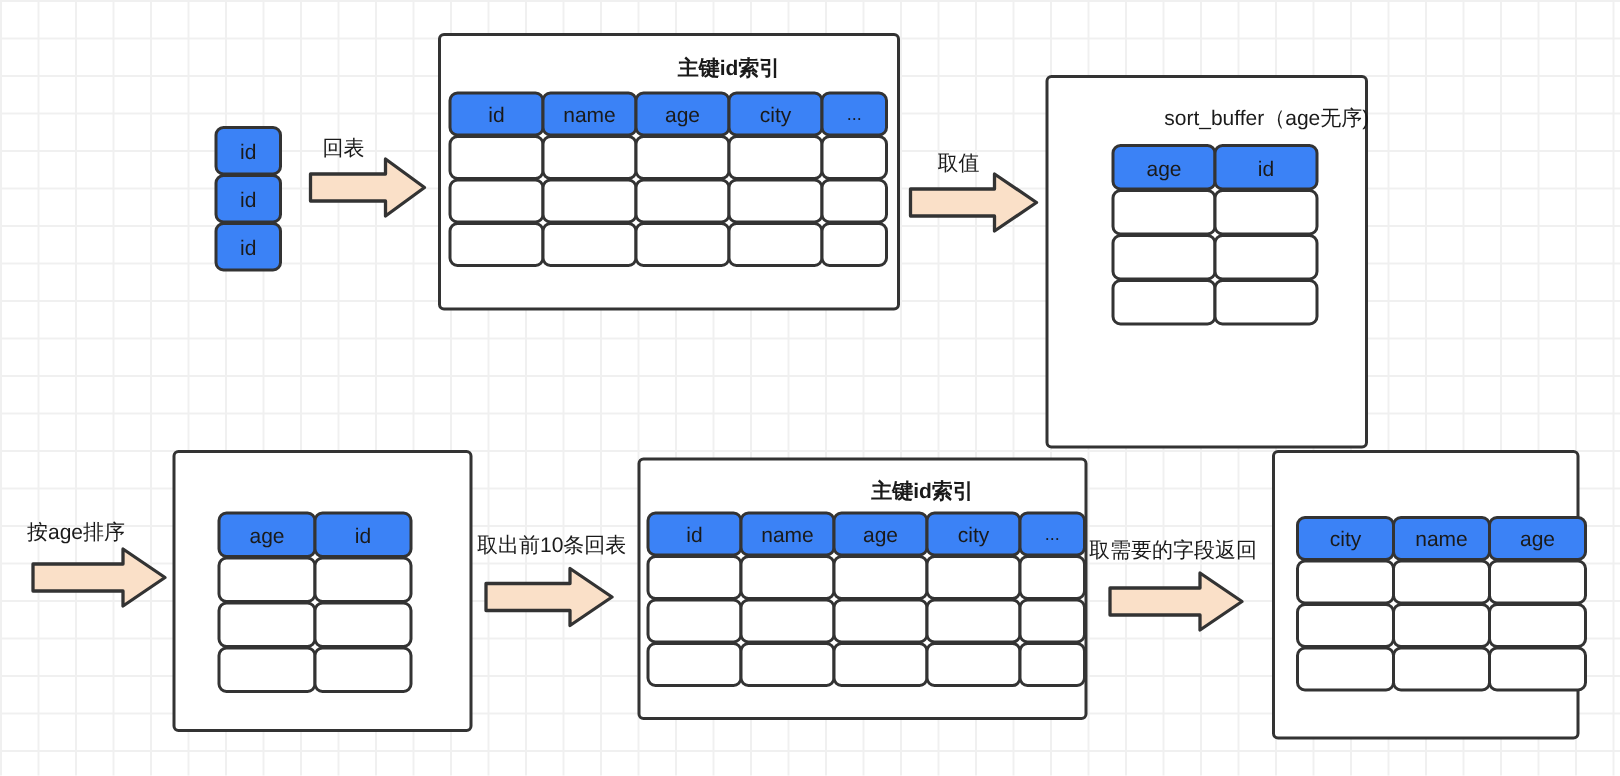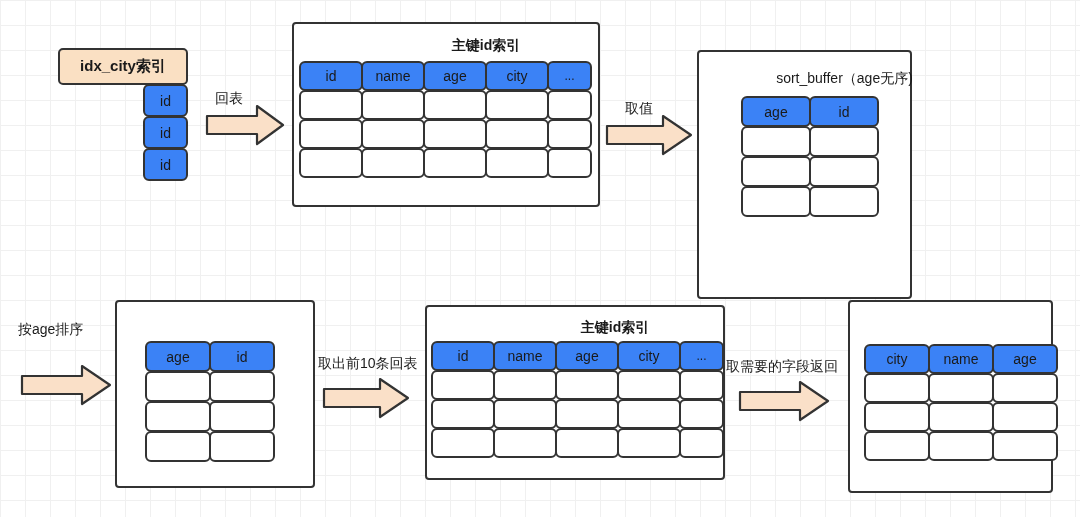--- a/index.html
+++ b/index.html
@@ -97,21 +97,20 @@
     white-space: nowrap;
     letter-spacing: 1px;
   }
 </style>
 </head>
 <body>
 
 <div id="canvas">
 
   <div class="abs" style="left:58px; top:48px; width:130px; height:135px;">
-    <div class="idx-banner" style="position:absolute; left:0; top:0; width:130px; height:37px;">idx_city索引</div>
     <div class="cell head" style="position:absolute; left:85px; top:36px; width:45px; height:33px;">id</div>
     <div class="cell head" style="position:absolute; left:85px; top:68px; width:45px; height:33px;">id</div>
     <div class="cell head" style="position:absolute; left:85px; top:100px; width:45px; height:33px;">id</div>
   </div>
 
   <div class="arrow-label" style="left:215px; top:90px;">回表</div>
   <div class="arrow" style="left:205px; top:104px; width:80px; height:42px;">
     <svg width="80" height="42" viewBox="0 0 80 42">
       <path d="M2,12 L52,12 L52,2 L78,21 L52,40 L52,30 L2,30 Z" fill="#fae0c8" stroke="#333333" stroke-width="2.2" stroke-linejoin="round"></path>
     </svg>
@@ -159,21 +158,21 @@
     <div class="cell head" style="position:absolute; left:110px; top:44px; width:70px; height:31px;">id</div>
 
     <div class="cell" style="position:absolute; left:42px;  top:74px; width:70px; height:31px;"></div>
     <div class="cell" style="position:absolute; left:110px; top:74px; width:70px; height:31px;"></div>
     <div class="cell" style="position:absolute; left:42px;  top:104px; width:70px; height:31px;"></div>
     <div class="cell" style="position:absolute; left:110px; top:104px; width:70px; height:31px;"></div>
     <div class="cell" style="position:absolute; left:42px;  top:134px; width:70px; height:31px;"></div>
     <div class="cell" style="position:absolute; left:110px; top:134px; width:70px; height:31px;"></div>
   </div>
 
-  <div class="arrow-label" style="left:18px; top:321px;">按age排序</div>
+  <div class="arrow-label" style="left:18px; top:346px;">按age排序</div>
   <div class="arrow" style="left:20px; top:364px; width:92px; height:42px;">
     <svg width="92" height="42" viewBox="0 0 92 42">
       <path d="M2,12 L62,12 L62,2 L90,21 L62,40 L62,30 L2,30 Z" fill="#fae0c8" stroke="#333333" stroke-width="2.2" stroke-linejoin="round"></path>
     </svg>
   </div>
 
   <div class="container-box abs" style="left:115px; top:300px; width:200px; height:188px;">
 
     <div class="cell head" style="position:absolute; left:28px; top:39px; width:66px; height:31px;">age</div>
     <div class="cell head" style="position:absolute; left:92px; top:39px; width:66px; height:31px;">id</div>

